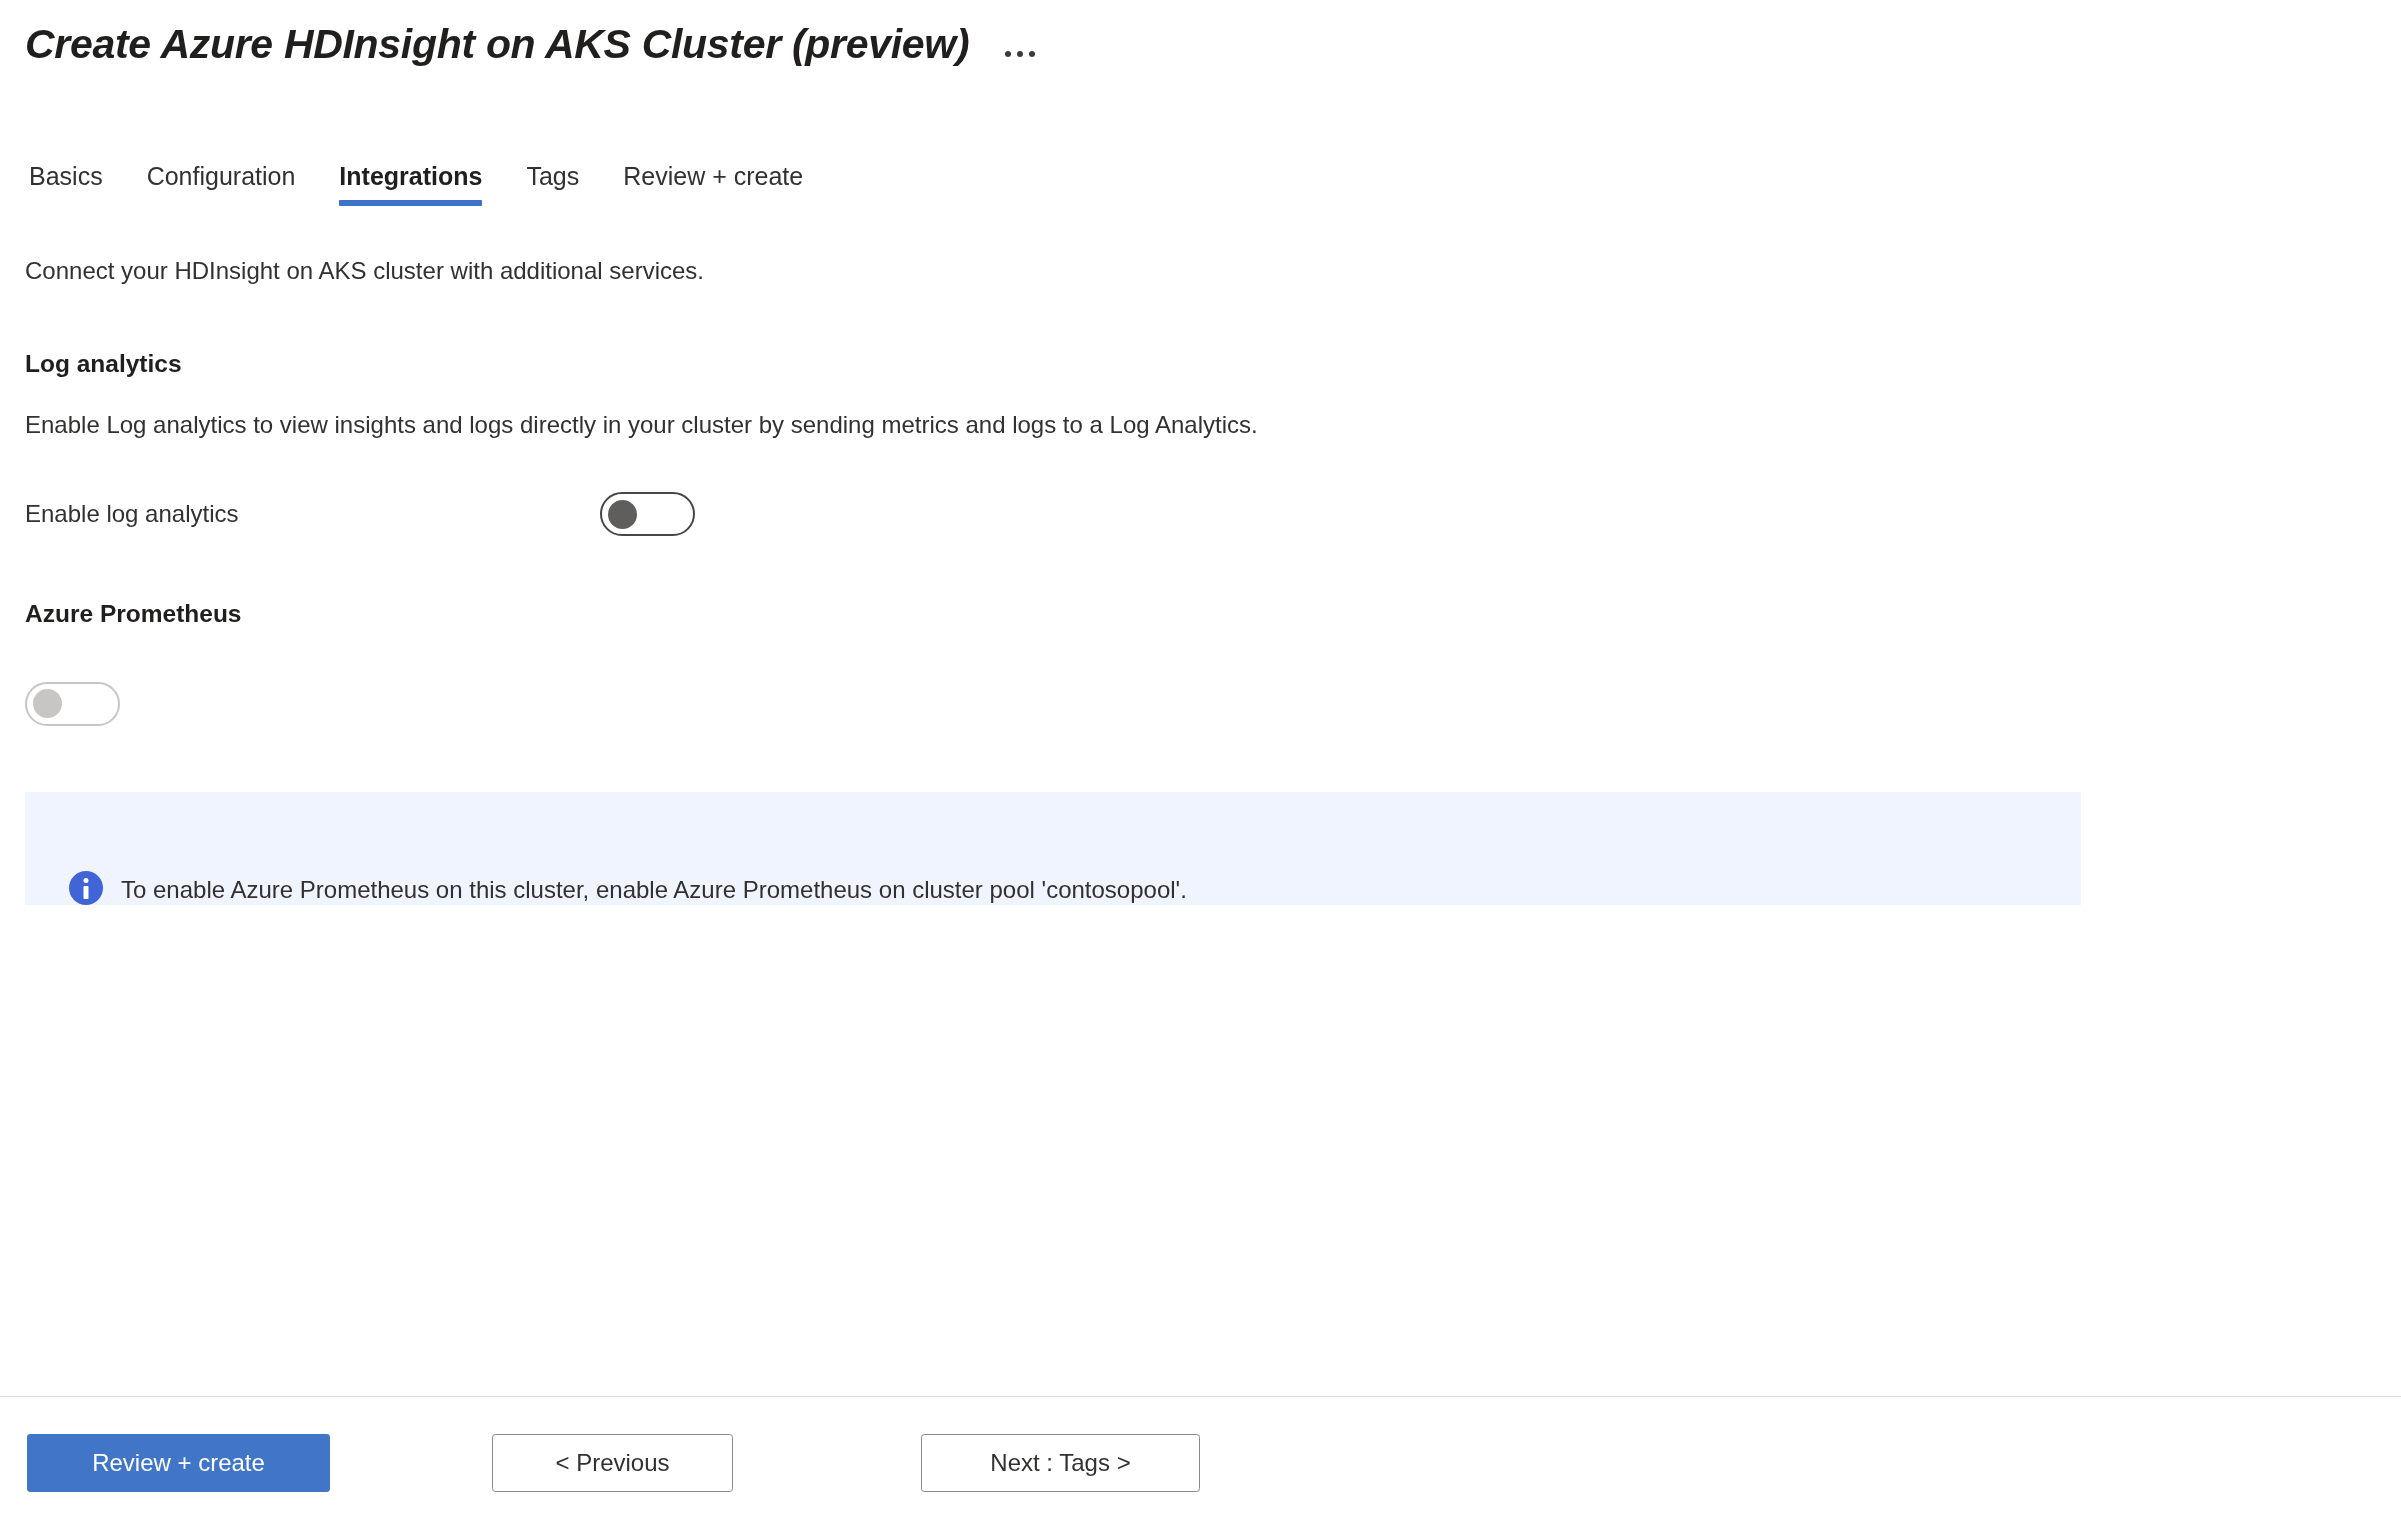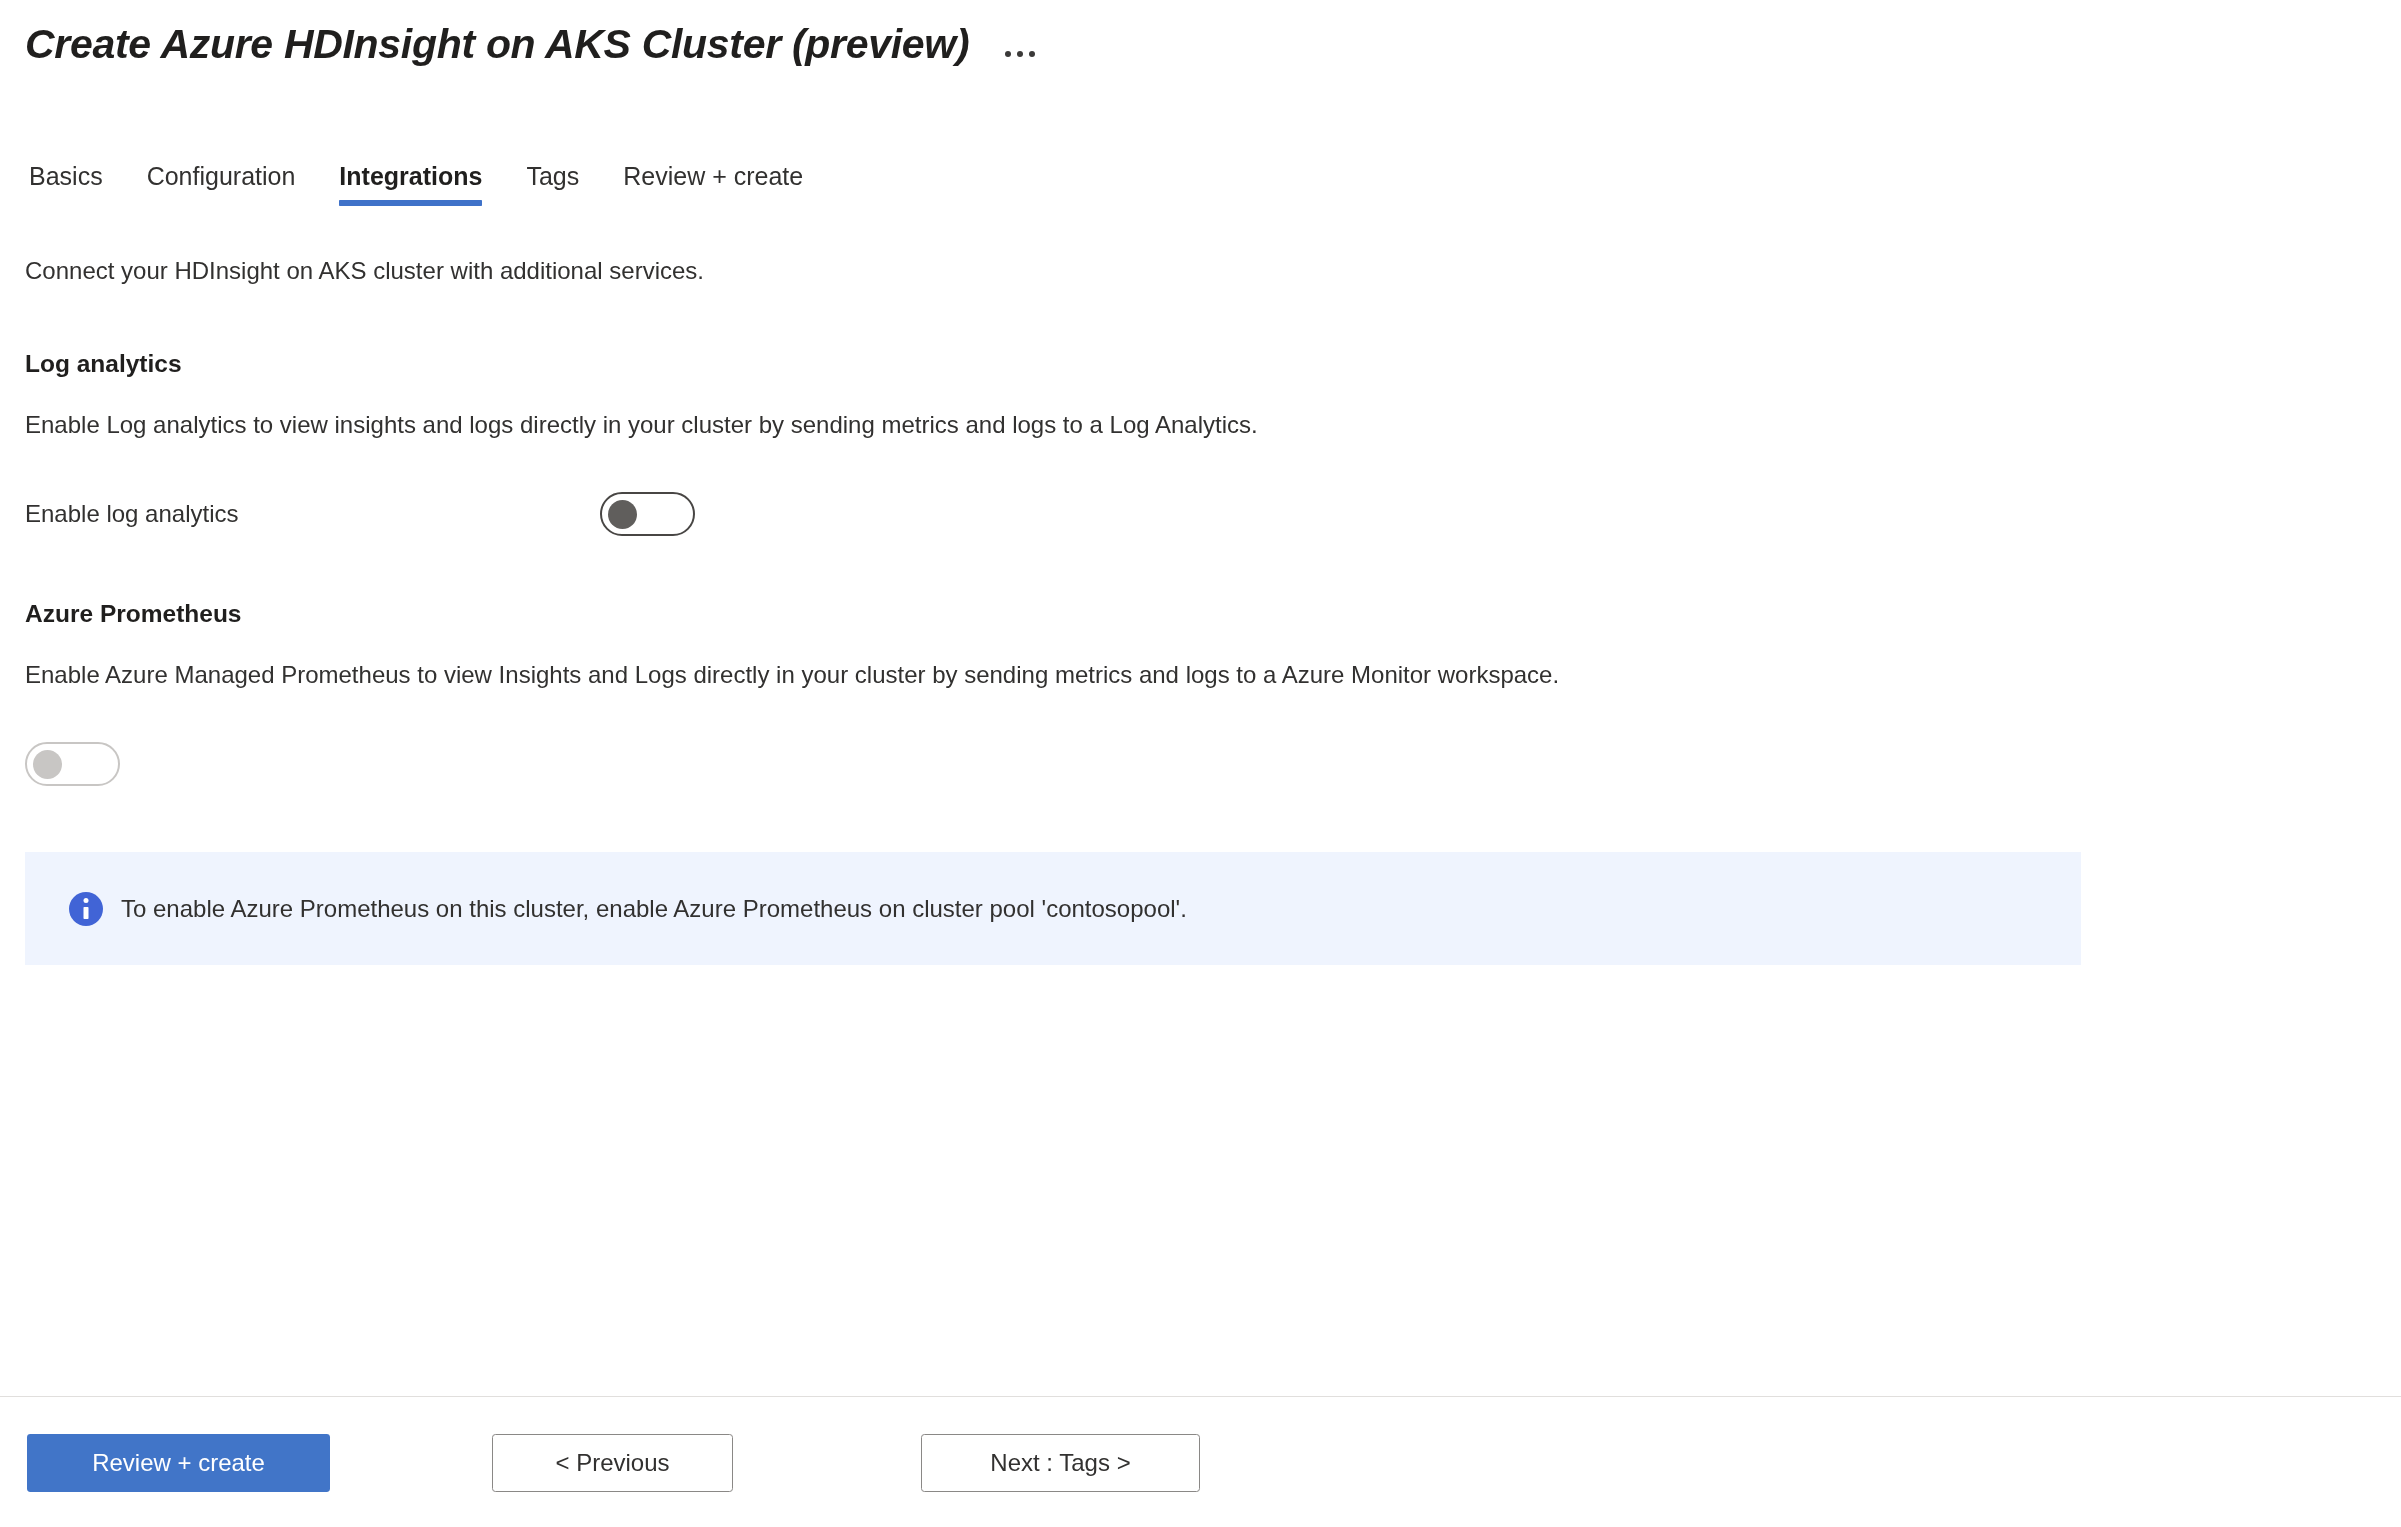--- a/index.html
+++ b/index.html
@@ -149,21 +149,21 @@
     background: #c8c6c4;
   }
 
   
   .info-banner {
     margin-top: 66px;
     background: #eff4fe;
     height: 113px;
     width: 2056px;
     display: flex;
-    align-items: center;
+    align-items: flex-end;
     padding-left: 44px;
     box-sizing: border-box;
   }
   .info-icon {
     width: 34px;
     height: 34px;
     border-radius: 50%;
     background: #4164d6;
     flex: none;
     position: relative;
@@ -286,21 +286,20 @@
   <div class="section-heading">Log analytics</div>
   <div class="section-desc">Enable Log analytics to view insights and logs directly in your cluster by sending metrics and logs to a Log Analytics.</div>
   <div class="field-row">
     <div class="field-label">Enable log analytics</div>
     <div class="toggle" role="switch" aria-checked="false">
       <span class="thumb"></span>
     </div>
   </div>
 
   <div class="section-heading">Azure Prometheus</div>
-  <div class="section-desc">Enable Azure Managed Prometheus to view Insights and Logs directly in your cluster by sending metrics and logs to a Azure Monitor workspace.</div>
   <div class="field-row">
     <div class="toggle disabled" role="switch" aria-checked="false" aria-disabled="true">
       <span class="thumb"></span>
     </div>
   </div>
 
   <div class="info-banner">
     <span class="info-icon"></span>
     <span class="info-text">To enable Azure Prometheus on this cluster, enable Azure Prometheus on cluster pool 'contosopool'.</span>
   </div>

